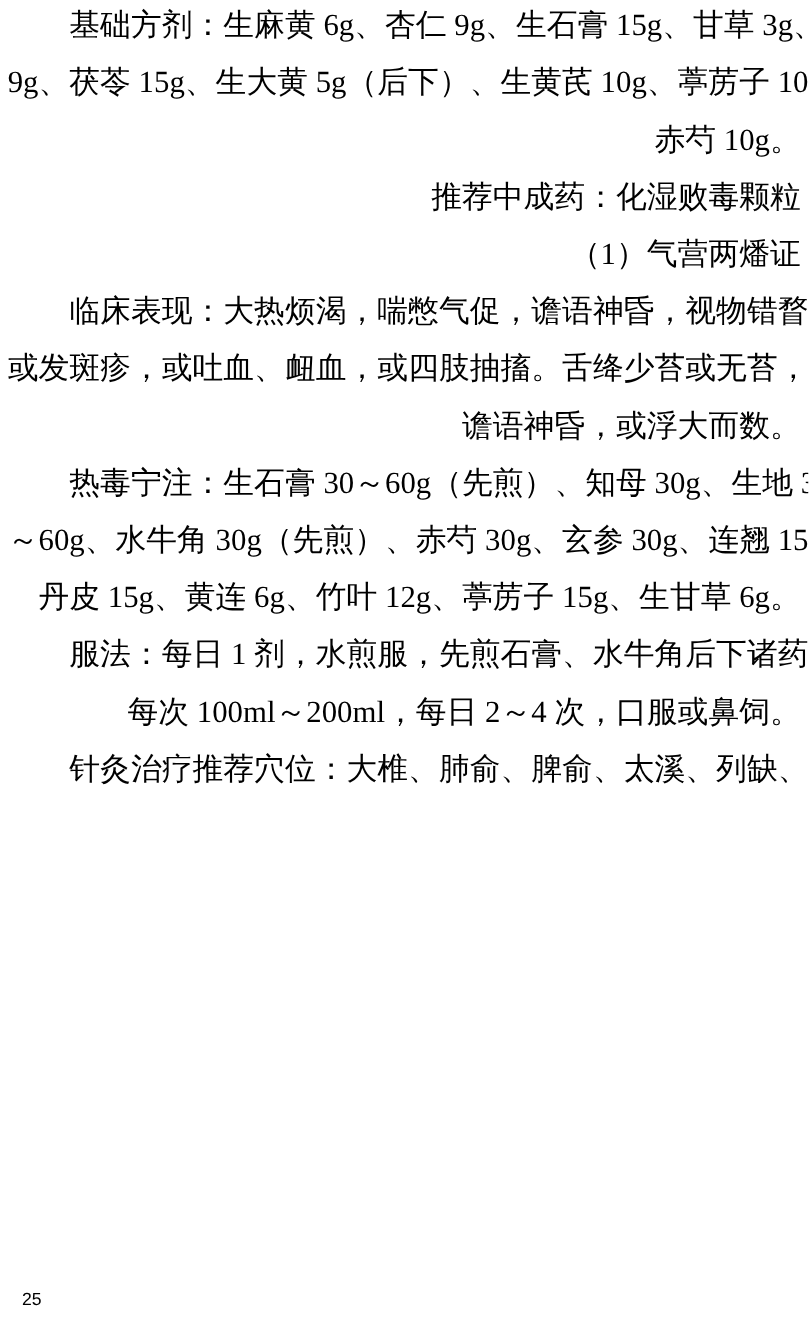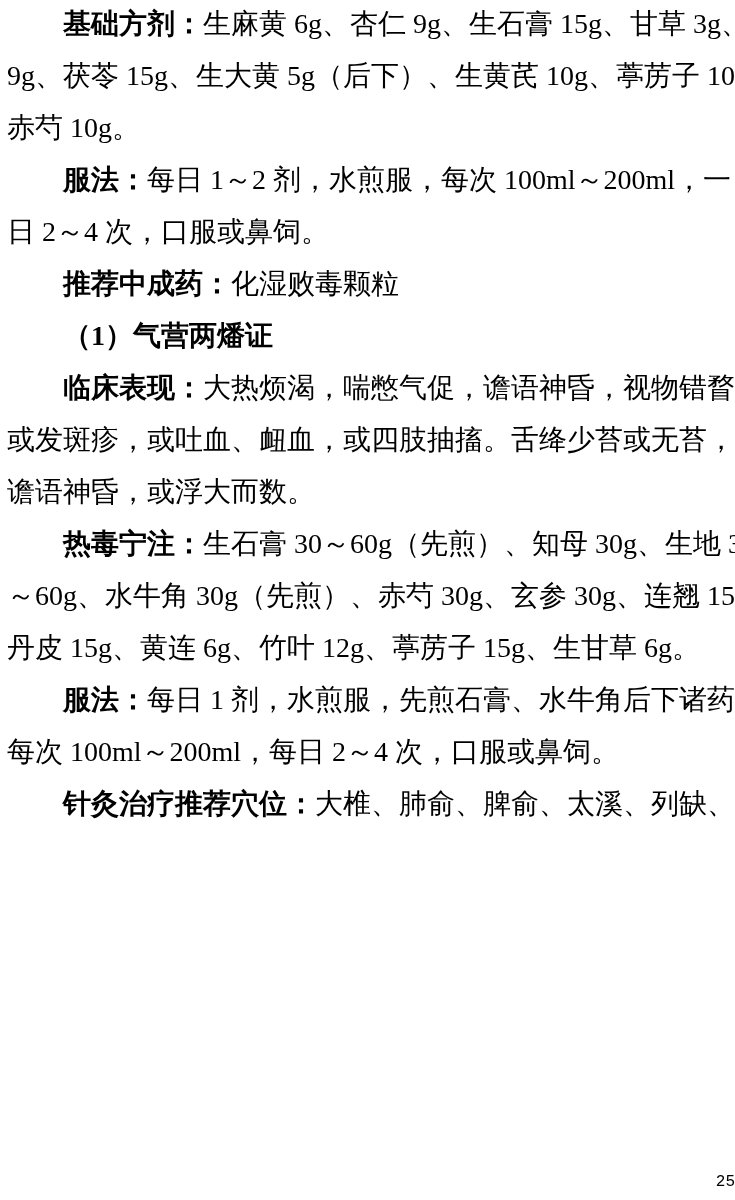--- a/index.html
+++ b/index.html
@@ -22,50 +22,46 @@
     line-height: 52px;
     height: 52px;
     white-space: nowrap;
     overflow: visible;
     text-align: justify;
     text-align-last: justify;
     letter-spacing: 0px;
   }
   .line.first { text-indent: 56px; }
   .line.endline {
-    text-align: left;
+    text-align: right;
     text-align-last: auto;
   }
-  .lbl { font-weight: 700; }
+  .lbl { font-weight: 400; }
   .footer {
     position: absolute;
     left: 0;
     right: 0;
     top: 1172px;
-    text-align: right;
-    font-family: Liberation Mono, monospace;
+    text-align: left;
+    font-family: Liberation Sans, sans-serif;
     font-size: 16px;
     line-height: 20px;
     color: #000000;
     padding-left: 20px;
   }
 </style>
 </head>
 <body>
 
 <div class="page">
   <div class="doc-body">
       <div class="para">
         <div class="line first"><span class="lbl">基础方剂：</span>生麻黄 6g、杏仁 9g、生石膏 15g、甘草 3g、</div>
         <div class="line">9g、茯苓 15g、生大黄 5g（后下）、生黄芪 10g、葶苈子 10g、</div>
         <div class="line endline">赤芍 10g。</div>
-      </div>
-      <div class="para">
-        <div class="line first"><span class="lbl">服法：</span>每日 1～2 剂，水煎服，每次 100ml～200ml，一</div>
-        <div class="line endline">日 2～4 次，口服或鼻饲。</div>
       </div>
       <div class="para">
         <div class="line first endline"><span class="lbl">推荐中成药：</span>化湿败毒颗粒</div>
       </div>
       <div class="para">
         <div class="line first endline"><span class="lbl">（1）气营两燔证</span></div>
       </div>
       <div class="para">
         <div class="line first"><span class="lbl">临床表现：</span>大热烦渴，喘憋气促，谵语神昏，视物错瞀，</div>
         <div class="line">或发斑疹，或吐血、衄血，或四肢抽搐。舌绛少苔或无苔，</div>

